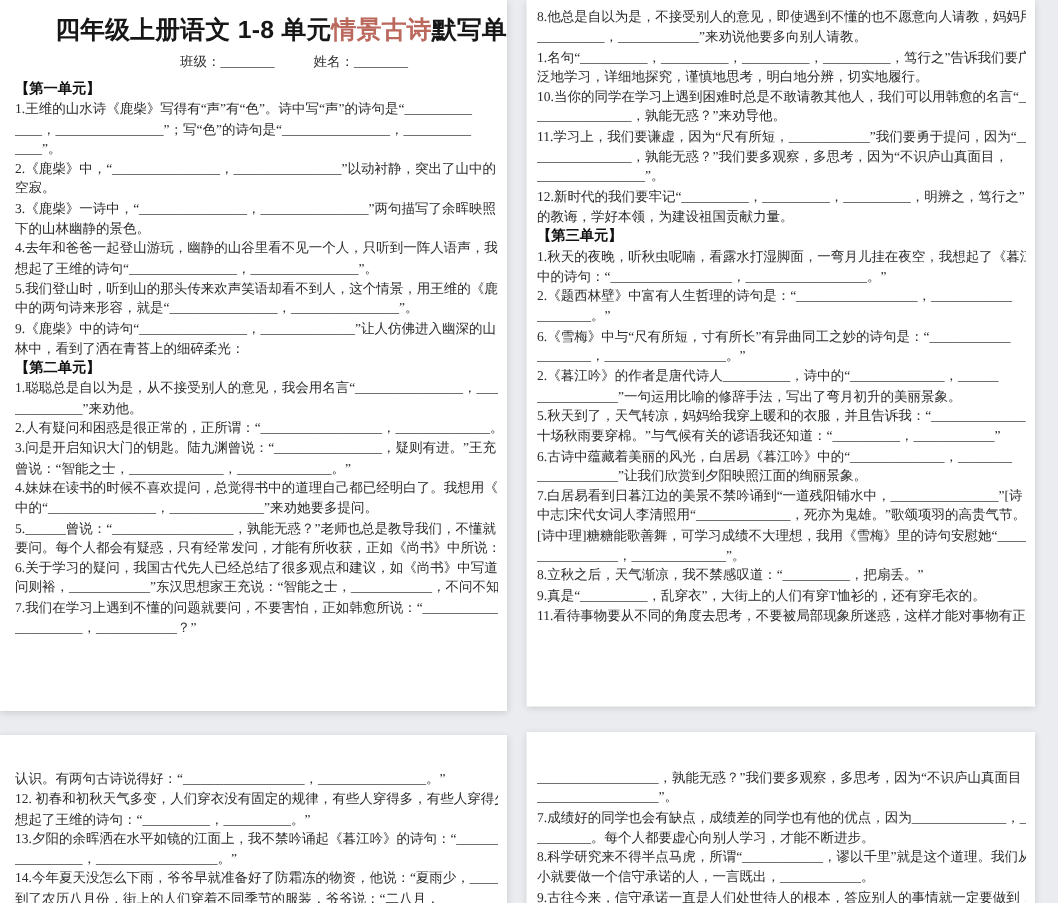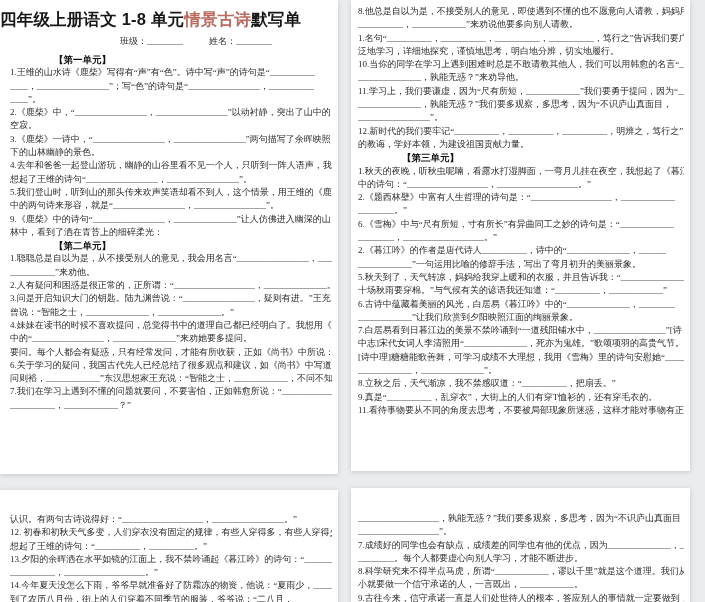--- a/index.html
+++ b/index.html
@@ -12,21 +12,21 @@
     position:absolute;background:#ffffff;
     box-shadow:0 1px 5px rgba(0,0,0,0.16);
     overflow:hidden;
   }
   #page1{left:0;top:0;width:338px;height:474px;}
   #page2{left:351px;top:0;width:339px;height:471px;}
   #page3{left:0;top:490px;width:338px;height:130px;}
   #page4{left:351px;top:488px;width:339px;height:130px;}
   .doc-title{
     position:absolute;top:9px;left:0;width:100%;
-    text-align:left;
+    text-align:right;
     font-family:"Liberation Sans", sans-serif;
     font-weight:bold;font-size:16.5px;color:#171717;
     white-space:nowrap;letter-spacing:0.2px;
   }
   .meta{
     position:absolute;top:35px;left:120px;
     font-size:9px;color:#2b2b2b;white-space:nowrap;
   }
   .meta .blank{letter-spacing:0;margin-top:44px;}
   .meta .gap{display:inline-block;width:26px;}
@@ -34,21 +34,21 @@
   #page1 .lines{top:53px;left:10px;width:322px;}
   #page2 .lines{top:5px;left:7px;width:326px;}
   #page3 .lines{top:23px;left:10px;width:322px;}
   #page4 .lines{top:24px;left:7px;width:326px;}
   .ln{
     font-size:9px;line-height:13.3px;height:13.3px;
     color:#2b2b2b;white-space:pre;overflow:hidden;
   }
   .ln.hdr{
     font-family:"Liberation Sans", sans-serif;
-    font-weight:bold;font-size:9.5px;color:#111;margin-left:44px;
+    font-weight:bold;font-size:9.5px;color:#111;
   }
 </style>
 </head>
 <body>
 
 <div class="page" id="page1">
   <div class="doc-title">
     <span>四年级上册语文 1-8 单元</span><span style="color: rgb(187, 104, 93);">情景古诗</span><span>默写单</span>
   </div>
   <div class="meta">
@@ -71,20 +71,21 @@
       <div class="ln">9.《鹿柴》中的诗句“________________，______________”让人仿佛进入幽深的山</div>
       <div class="ln">林中，看到了洒在青苔上的细碎柔光：</div>
       <div class="ln hdr">【第二单元】</div>
       <div class="ln">1.聪聪总是自以为是，从不接受别人的意见，我会用名言“________________，______</div>
       <div class="ln">__________”来劝他。</div>
       <div class="ln">2.人有疑问和困惑是很正常的，正所谓：“__________________，______________。”</div>
       <div class="ln">3.问是开启知识大门的钥匙。陆九渊曾说：“________________，疑则有进。”王充</div>
       <div class="ln">曾说：“智能之士，______________，______________。”</div>
       <div class="ln">4.妹妹在读书的时候不喜欢提问，总觉得书中的道理自己都已经明白了。我想用《尚书》</div>
       <div class="ln">中的“________________，______________”来劝她要多提问。</div>
+      <div class="ln">5.______曾说：“__________________，孰能无惑？”老师也总是教导我们，不懂就</div>
       <div class="ln">要问。每个人都会有疑惑，只有经常发问，才能有所收获，正如《尚书》中所说：“____</div>
       <div class="ln">6.关于学习的疑问，我国古代先人已经总结了很多观点和建议，如《尚书》中写道“好</div>
       <div class="ln">问则裕，____________”东汉思想家王充说：“智能之士，____________，不问不知。”</div>
       <div class="ln">7.我们在学习上遇到不懂的问题就要问，不要害怕，正如韩愈所说：“____________</div>
       <div class="ln">__________，____________？”</div>
     </div>
 </div>
 
 <div class="page" id="page2">
   <div class="lines">

